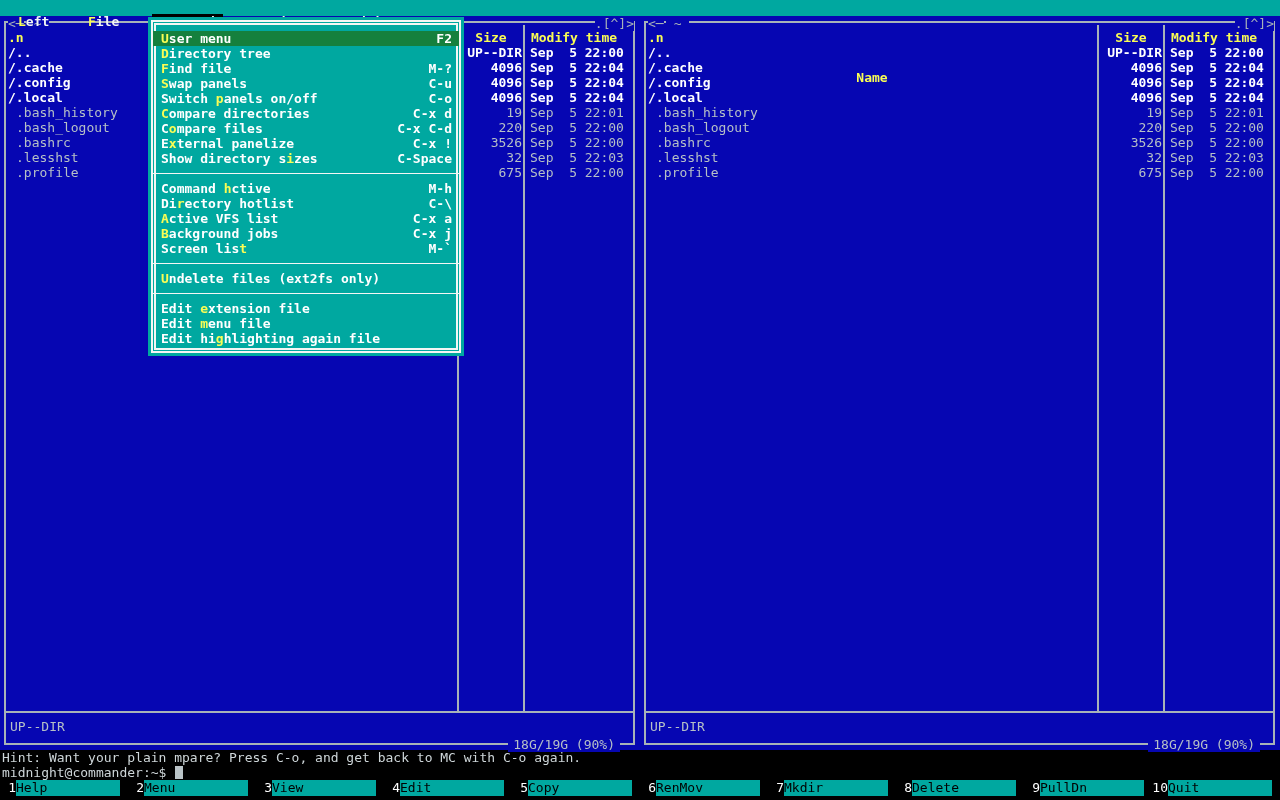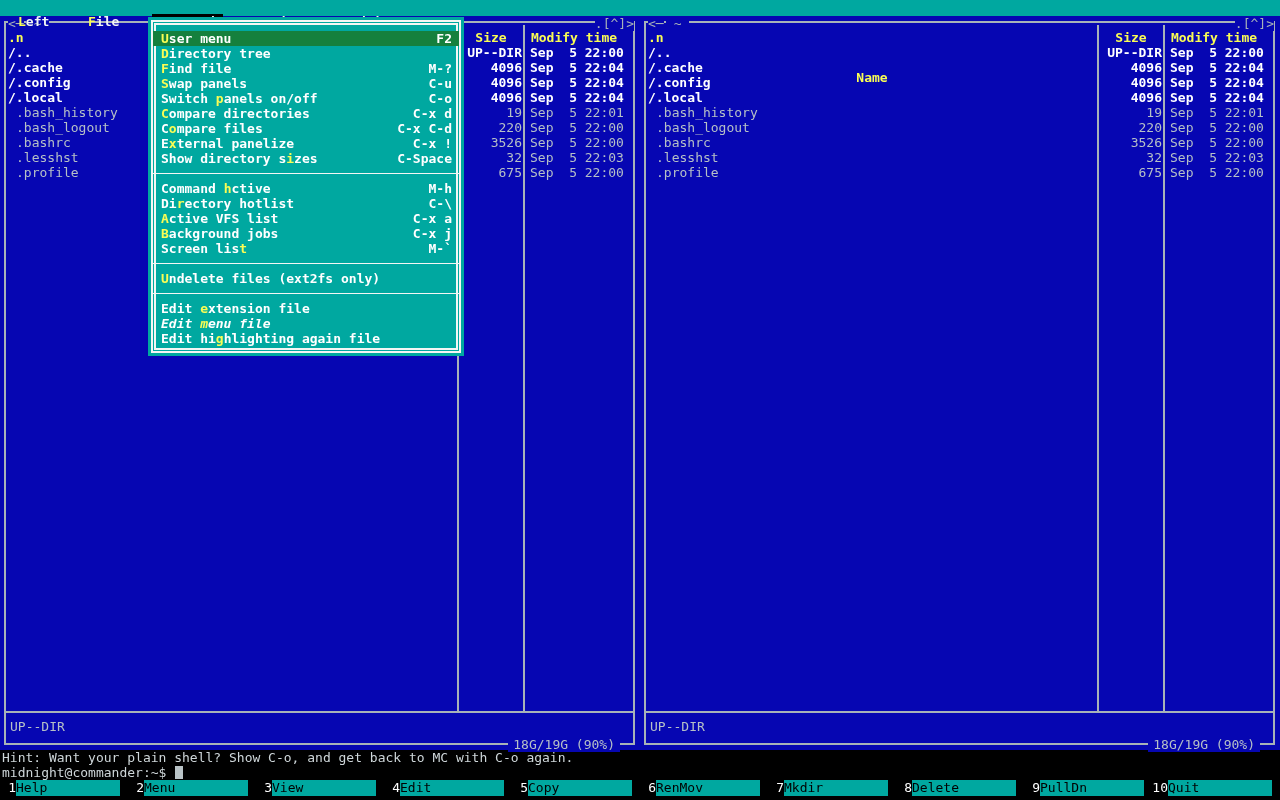--- a/index.html
+++ b/index.html
@@ -139,26 +139,26 @@
       <div class="menu-row" style="top: 135px;"><div class="menu-sep-line"></div></div>
       <div class="menu-row" style="top: 150px;"><span class="mi-label"><span>Command </span><span class="hot">h</span><span>ctive</span></span><span class="mi-short">M-h</span></div>
       <div class="menu-row" style="top: 165px;"><span class="mi-label"><span>Di</span><span class="hot">r</span><span>ectory hotlist</span></span><span class="mi-short">C-\</span></div>
       <div class="menu-row" style="top: 180px;"><span class="mi-label"><span></span><span class="hot">A</span><span>ctive VFS list</span></span><span class="mi-short">C-x a</span></div>
       <div class="menu-row" style="top: 195px;"><span class="mi-label"><span></span><span class="hot">B</span><span>ackground jobs</span></span><span class="mi-short">C-x j</span></div>
       <div class="menu-row" style="top: 210px;"><span class="mi-label"><span>Screen lis</span><span class="hot">t</span><span></span></span><span class="mi-short">M-`</span></div>
       <div class="menu-row" style="top: 225px;"><div class="menu-sep-line"></div></div>
       <div class="menu-row" style="top: 240px;"><span class="mi-label"><span></span><span class="hot">U</span><span>ndelete files (ext2fs only)</span></span></div>
       <div class="menu-row" style="top: 255px;"><div class="menu-sep-line"></div></div>
       <div class="menu-row" style="top: 270px;"><span class="mi-label"><span>Edit </span><span class="hot">e</span><span>xtension file</span></span></div>
-      <div class="menu-row" style="top: 285px; font-style: italic;"><span class="mi-label"><span>Edit </span><span class="hot">m</span><span>enu file</span></span></div>
+      <div class="menu-row" style="top: 285px;"><span class="mi-label"><span>Edit </span><span class="hot">m</span><span>enu file</span></span></div>
       <div class="menu-row" style="top: 300px;"><span class="mi-label"><span>Edit hi</span><span class="hot">g</span><span>hlighting again file</span></span></div>
     </div>
 </div>
 
-<div class="hintline">Hint: Want your plain shell? Show C-o, and get back to MC with C-o again.</div>
+<div class="hintline">Hint: Want your plain mpare? Press C-o, and get back to MC with C-o again.</div>
 
 <div class="promptline"><span>midnight@commander:~$</span><span class="cursorblock"></span></div>
 
 <div class="fkeys">
     <div class="fk">
       <span class="fk-num">1</span>
       <span class="fk-label">Help</span>
     </div>
     <div class="fk">
       <span class="fk-num">2</span>

